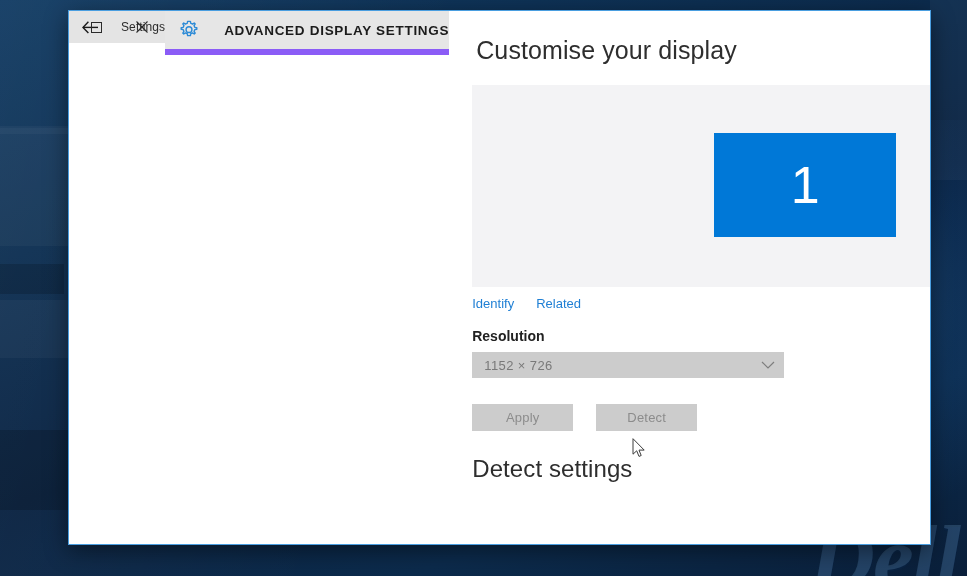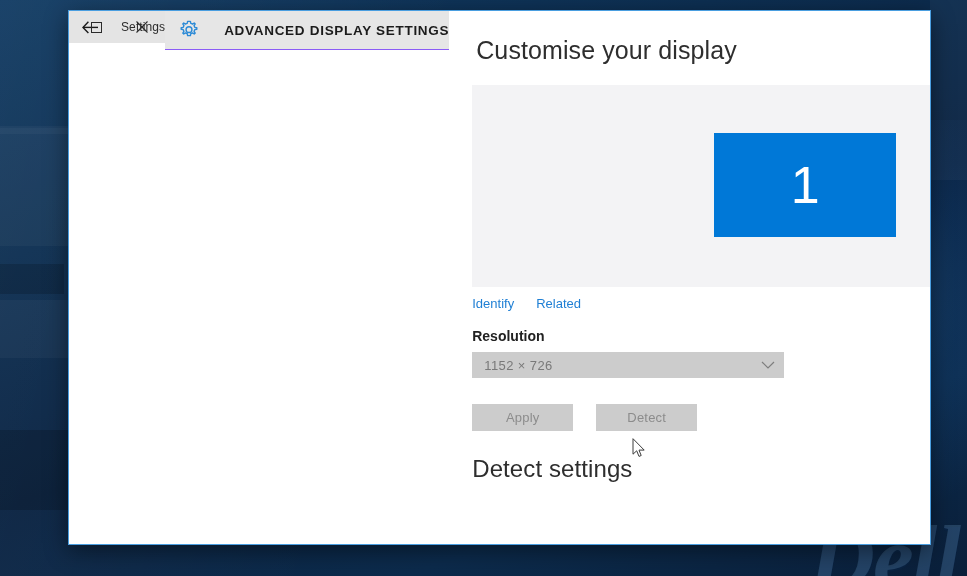--- a/index.html
+++ b/index.html
@@ -104,21 +104,21 @@
     cursor: default;
   }
 
   
   #header-band {
     height: 38px;
     background: #e6e6e6;
     display: flex;
     align-items: center;
     flex: 0 0 auto;
-    border-bottom: 1px solid #8b5cf6;
+    border-bottom: 6px solid #8b5cf6;
   }
   #gear-icon-wrap {
     width: 48px;
     display: flex;
     align-items: center;
     justify-content: center;
   }
   #page-heading {
     font-size: 13.5px;
     font-weight: bold;

